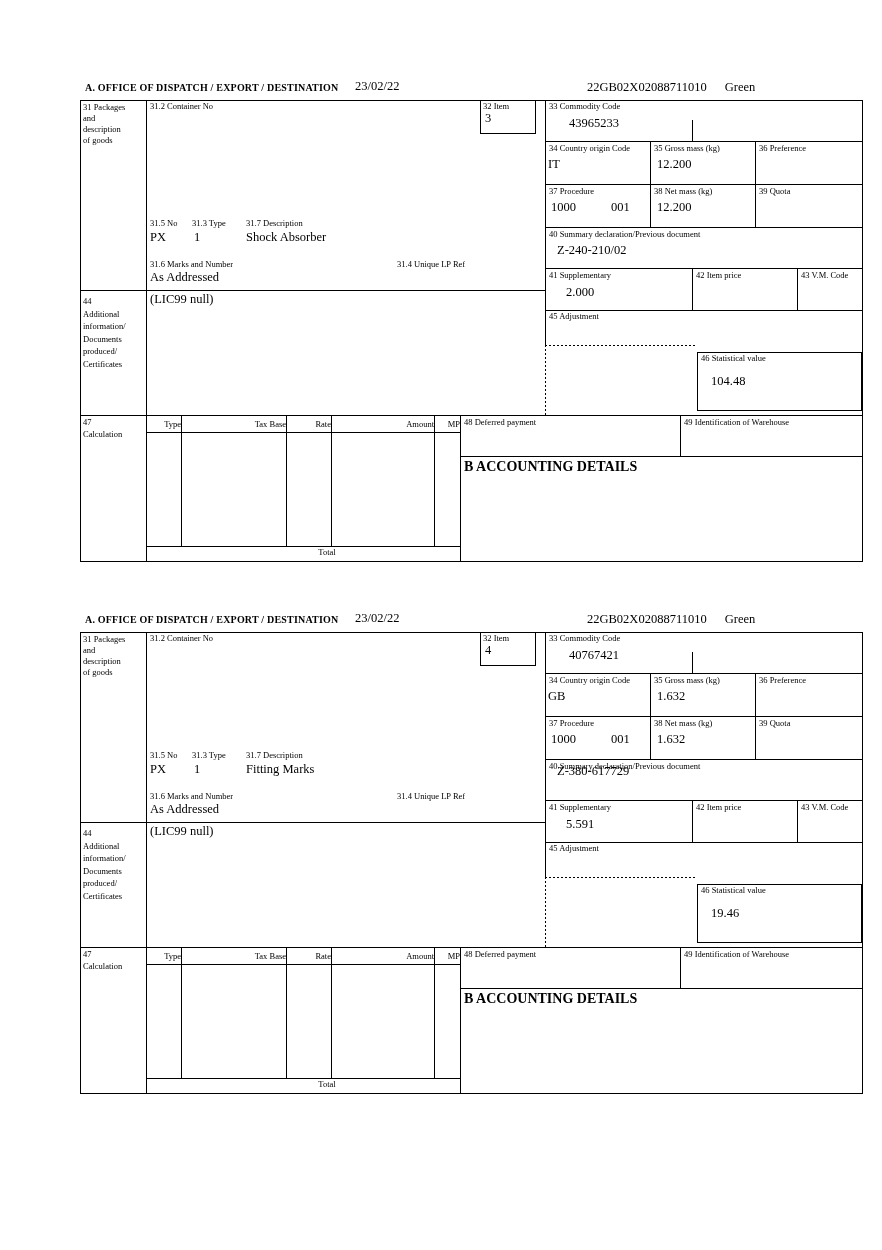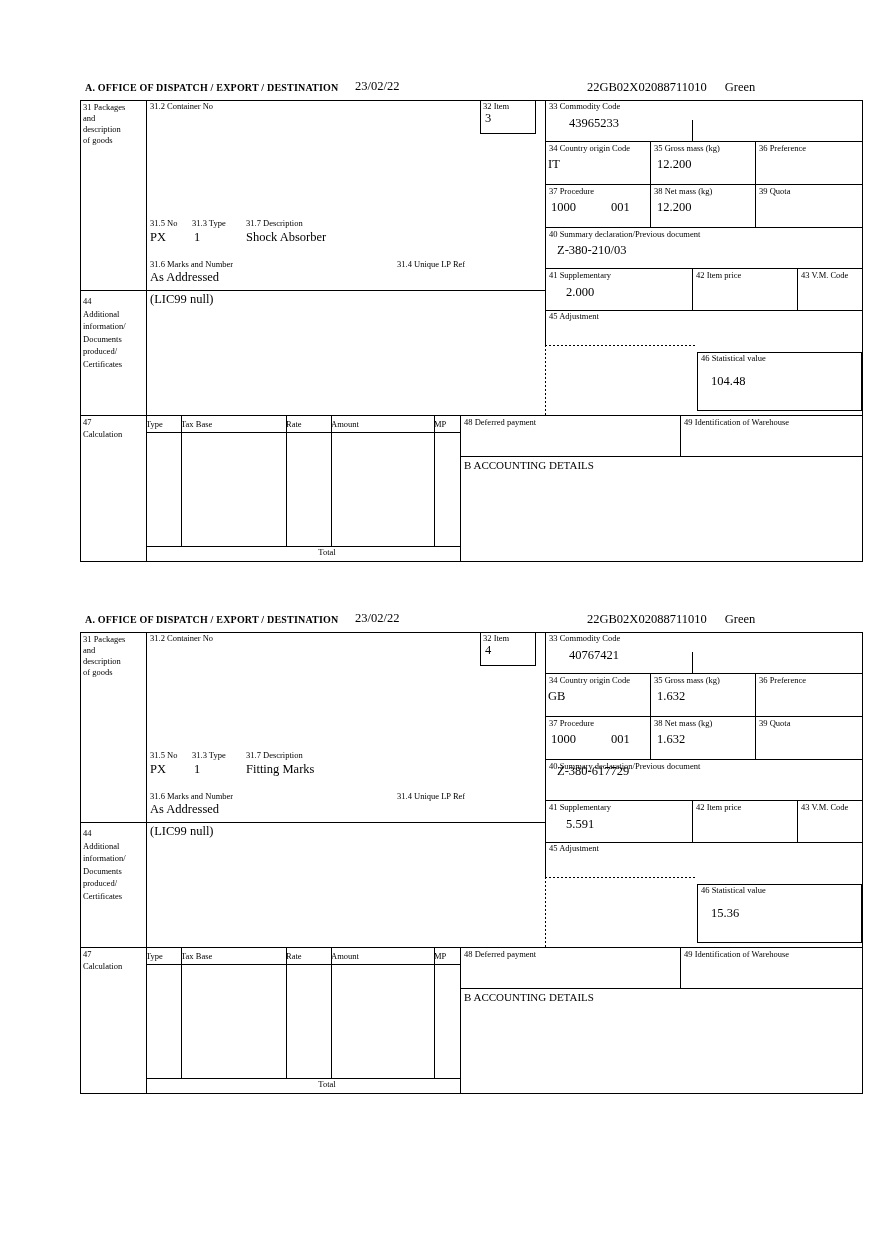--- a/index.html
+++ b/index.html
@@ -11,22 +11,22 @@
   .section:nth-child(2) { top:613px; }
   .grid { position:absolute; left:0; top:0; }
   .t { position:absolute; white-space:nowrap; line-height:1.1; }
   .lbl { font-size:8.5px; }
   .val { font-size:12.5px; }
   .hdr-office { font-size:10px; font-weight:bold; letter-spacing:0.2px; }
   .hdr-date { font-size:12.5px; }
   .hdr-ref { font-size:12.5px; display:flex; gap:18px; }
   .col-lbl { font-size:8.5px; line-height:11px; white-space:normal; width:62px; }
   .col-lbl44 { font-size:8.5px; line-height:12.5px; white-space:normal; width:62px; }
-  .th { position:absolute; top:338px; font-size:8.5px; text-align:left; }
-  .acct { font-size:11px; font-weight:normal; }
+  .th { position:absolute; top:338px; font-size:8.5px; text-align:right; }
+  .acct { font-size:14px; font-weight:bold; }
 </style>
 </head>
 <body>
 
 <div id="page">
   <div class="section">
 
     <svg class="grid" width="783" height="482" shape-rendering="crispEdges">
       <path d="M0,19.5 H783 M0.5,19 V481 M782.5,19 V481 M0,480.5 H783 M66.5,19 V481 M465.5,19 V264
                M400.5,19 V52 M455.5,19 V52 M400,52.5 H456
@@ -81,21 +81,21 @@
     <div class="t lbl" style="left:679px;top:63px">36 Preference</div>
 
     <div class="t lbl" style="left:469px;top:106px">37 Procedure</div>
     <div class="t val" style="left:471px;top:120px">1000</div>
     <div class="t val" style="left:531px;top:120px">001</div>
     <div class="t lbl" style="left:574px;top:106px">38 Net mass (kg)</div>
     <div class="t val" style="left:577px;top:120px">12.200</div>
     <div class="t lbl" style="left:679px;top:106px">39 Quota</div>
 
     <div class="t lbl" style="left:469px;top:149px">40 Summary declaration/Previous document</div>
-    <div class="t val" style="left:477px;top:163px">Z-380-210/03</div>
+    <div class="t val" style="left:477px;top:163px">Z-240-210/02</div>
 
     <div class="t lbl" style="left:469px;top:190px">41 Supplementary</div>
     <div class="t val" style="left:486px;top:205px">2.000</div>
     <div class="t lbl" style="left:616px;top:190px">42 Item price</div>
     <div class="t lbl" style="left:721px;top:190px">43 V.M. Code</div>
 
     <div class="t lbl" style="left:469px;top:231px">45 Adjustment</div>
 
     <div class="t lbl" style="left:621px;top:273px">46 Statistical value</div>
     <div class="t val" style="left:631px;top:294px">104.48</div>
@@ -191,21 +191,21 @@
     <div class="t val" style="left:477px;top:152px">Z-380-617729</div>
 
     <div class="t lbl" style="left:469px;top:190px">41 Supplementary</div>
     <div class="t val" style="left:486px;top:205px">5.591</div>
     <div class="t lbl" style="left:616px;top:190px">42 Item price</div>
     <div class="t lbl" style="left:721px;top:190px">43 V.M. Code</div>
 
     <div class="t lbl" style="left:469px;top:231px">45 Adjustment</div>
 
     <div class="t lbl" style="left:621px;top:273px">46 Statistical value</div>
-    <div class="t val" style="left:631px;top:294px">15.36</div>
+    <div class="t val" style="left:631px;top:294px">19.46</div>
 
     <div class="t col-lbl44" style="left:3px;top:214px">
       <div>44</div>
       <div>Additional</div>
       <div>information/</div>
       <div>Documents</div>
       <div>produced/</div>
       <div>Certificates</div>
     </div>
     <div class="t val" style="left:70px;top:212px">(LIC99 null)</div>

